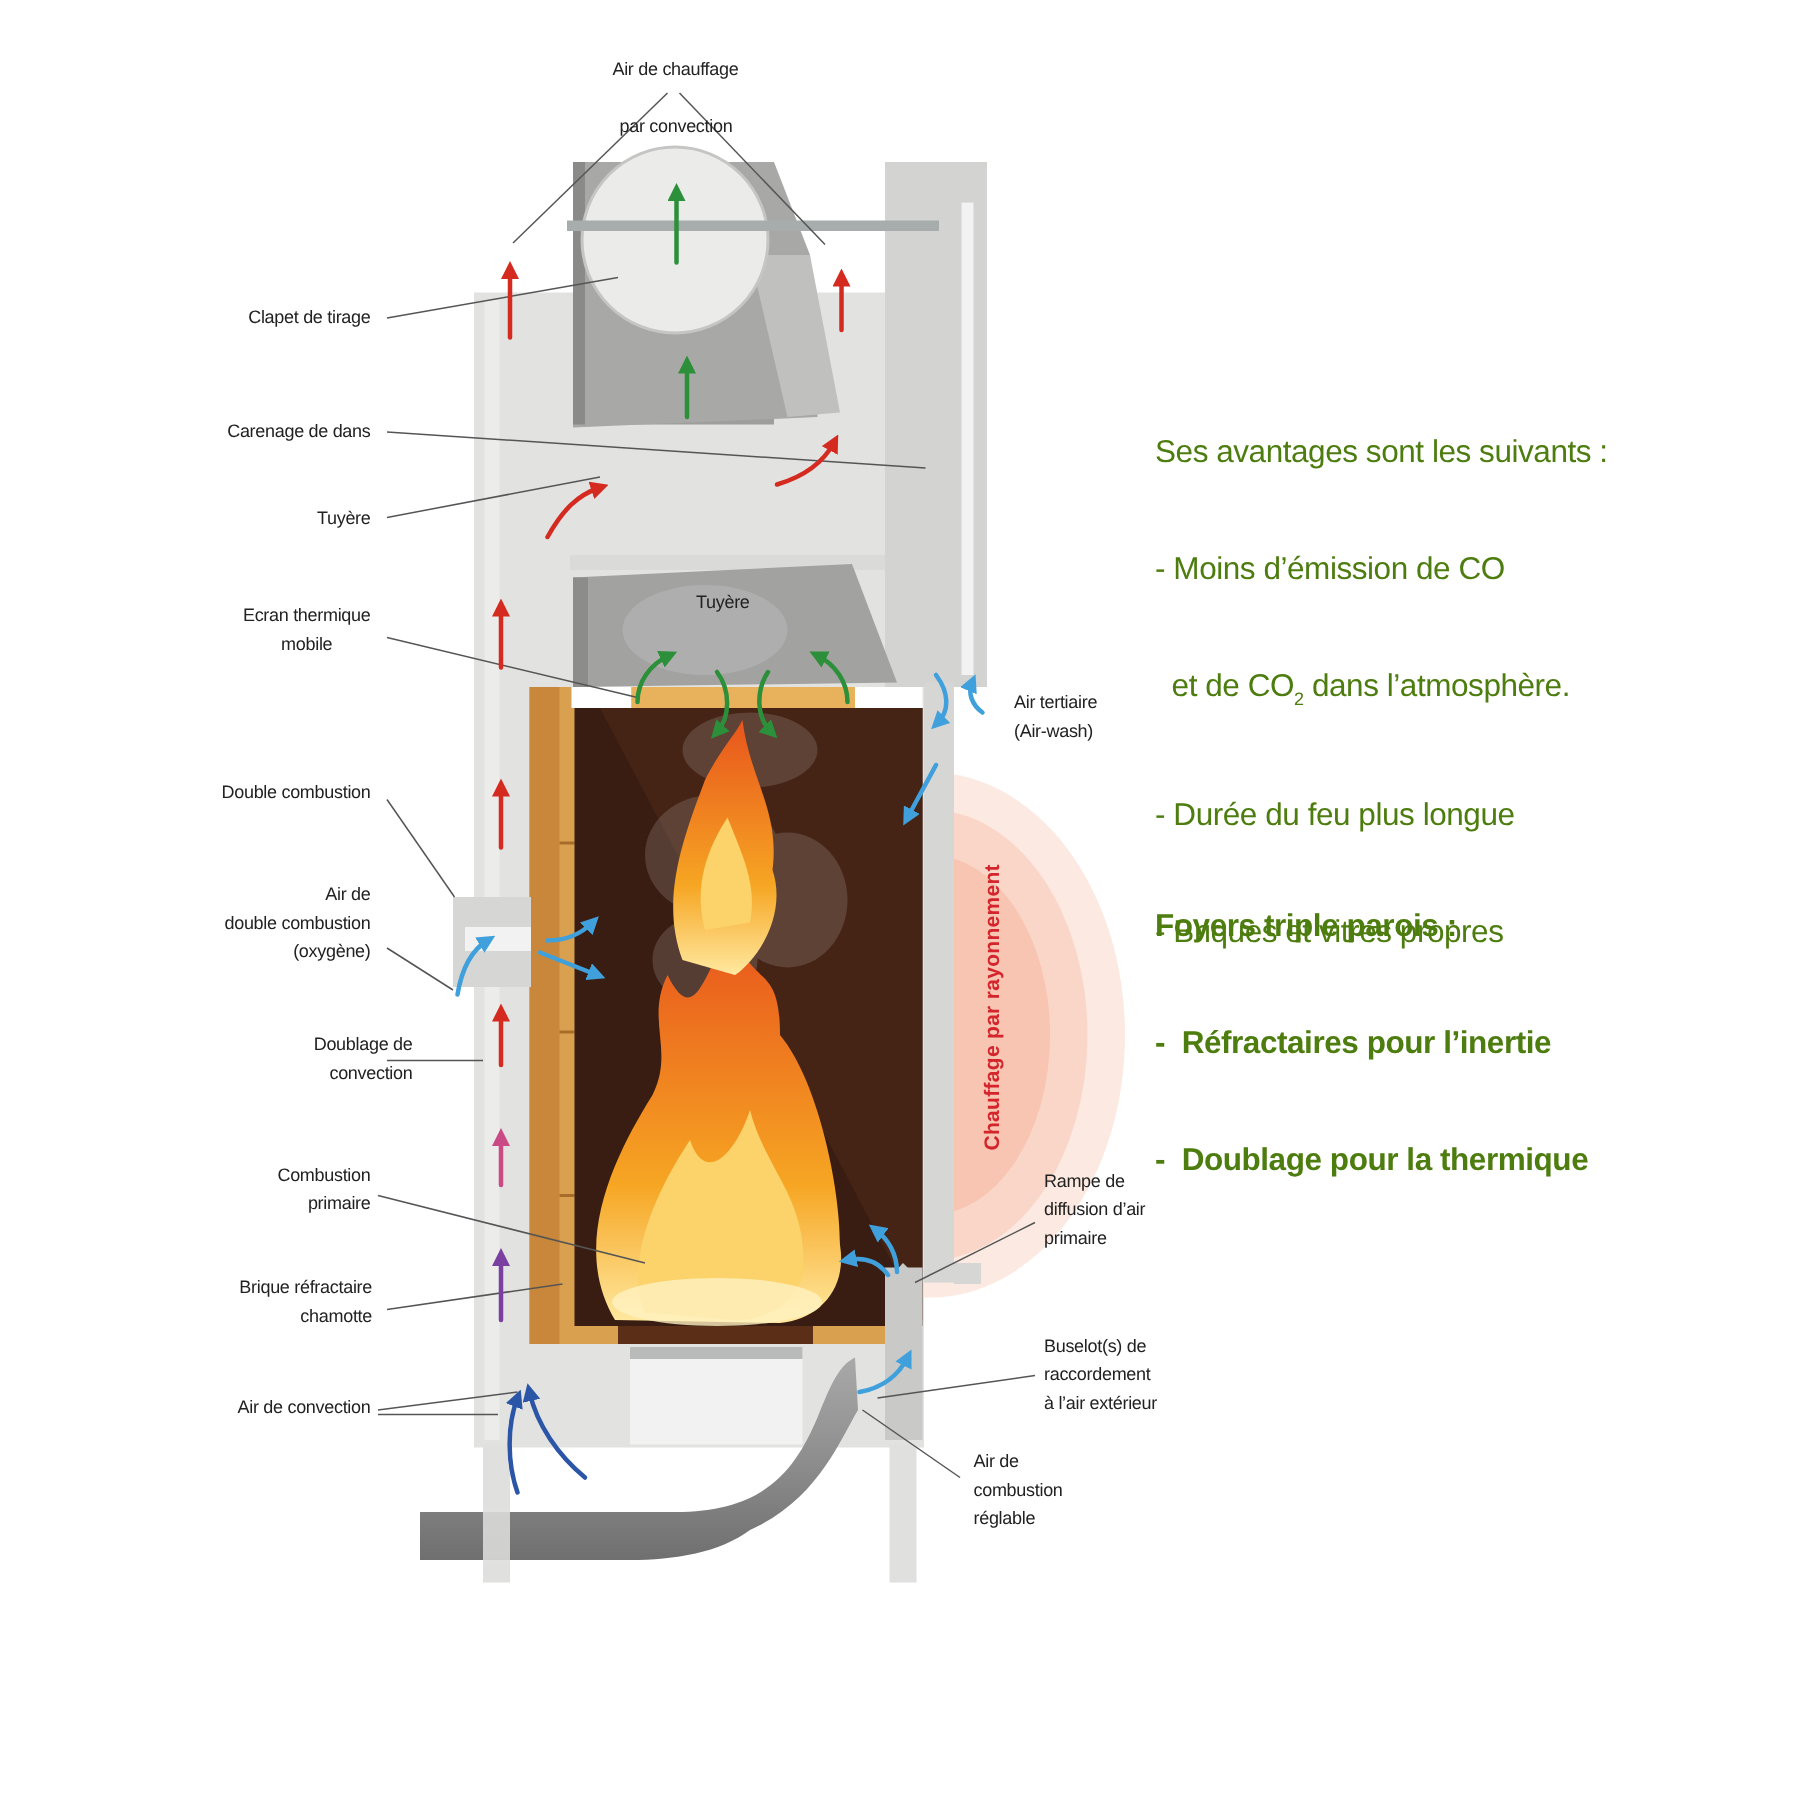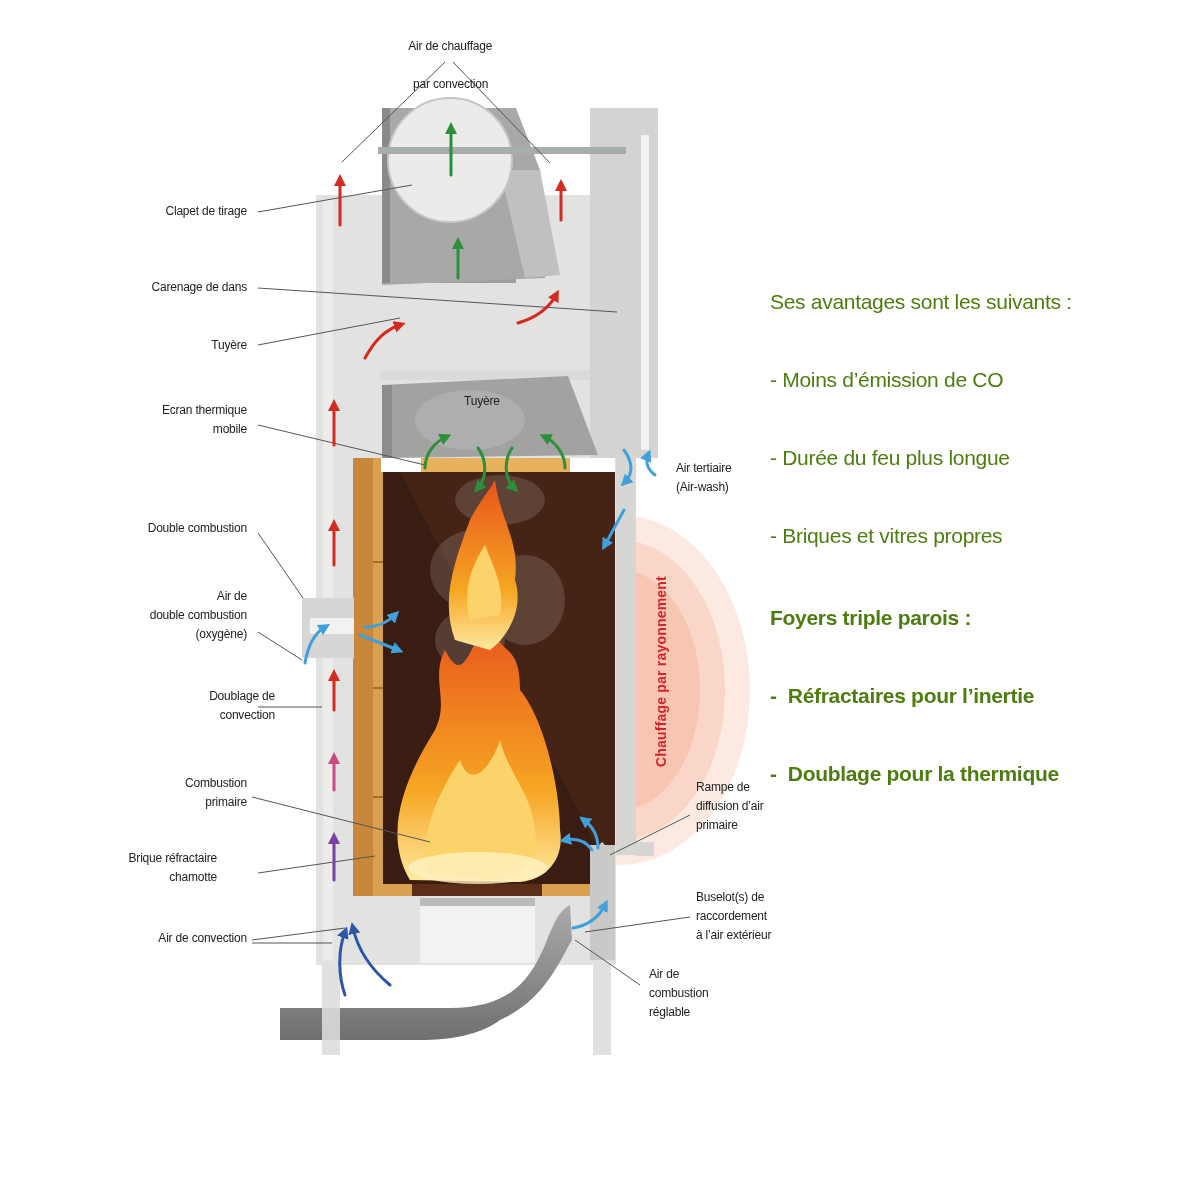--- a/index.html
+++ b/index.html
@@ -195,31 +195,31 @@
 </svg>
 
 <div class="lbl c" style="left:380px; top:18px; width:135px;">
   <span>Air de chauffage</span><br>
   <span>par convection</span>
 </div>
 
 <div class="lbl r" style="right:953px; top:202px;">Clapet de tirage</div>
 <div class="lbl r" style="right:953px; top:278px;">Carenage de dans</div>
 <div class="lbl r" style="right:953px; top:336px;">Tuyère</div>
-<div class="lbl r" style="right:953px; top:401px;">Ecran thermique
+<div class="lbl r" style="right:953px; top:401px;text-align:center;">Ecran thermique
 mobile</div>
 <div class="lbl r" style="right:953px; top:519px;">Double combustion</div>
 <div class="lbl r" style="right:953px; top:587px;">Air de
 double combustion
 (oxygène)</div>
 <div class="lbl r" style="right:925px; top:687px;">Doublage de
 convection</div>
 <div class="lbl r" style="right:953px; top:774px;">Combustion
 primaire</div>
-<div class="lbl r" style="right:983px; top:849px;">Brique réfractaire
+<div class="lbl r" style="right:952px; top:849px;">Brique réfractaire
 chamotte</div>
 <div class="lbl r" style="right:953px; top:929px;">Air de convection</div>
 
 <div class="lbl" style="left:676px; top:459px;">Air tertiaire
 (Air-wash)</div>
 <div class="lbl" style="left:696px; top:778px;">Rampe de
 diffusion d’air
 primaire</div>
 <div class="lbl" style="left:696px; top:888px;">Buselot(s) de
 raccordement
@@ -227,20 +227,21 @@
 <div class="lbl" style="left:649px; top:965px;">Air de
 combustion
 réglable</div>
 
 <div class="lbl" style="left:464px; top:392px;">Tuyère</div>
 <div class="vtext">Chauffage par rayonnement</div>
 
 <div class="panel" style="left:770px; top:237px;">
   <div>Ses avantages sont les suivants :</div>
   <div>- Moins d’émission de CO</div>
+  <div><span>  et de CO</span><span class="sub">2</span><span> dans l’atmosphère.</span></div>
   <div>- Durée du feu plus longue</div>
   <div>- Briques et vitres propres</div>
 </div>
 
 <div class="panel bold" style="left:770px; top:553px;">
   <div>Foyers triple parois :</div>
   <div>-  Réfractaires pour l’inertie</div>
   <div>-  Doublage pour la thermique</div>
 </div>
 

